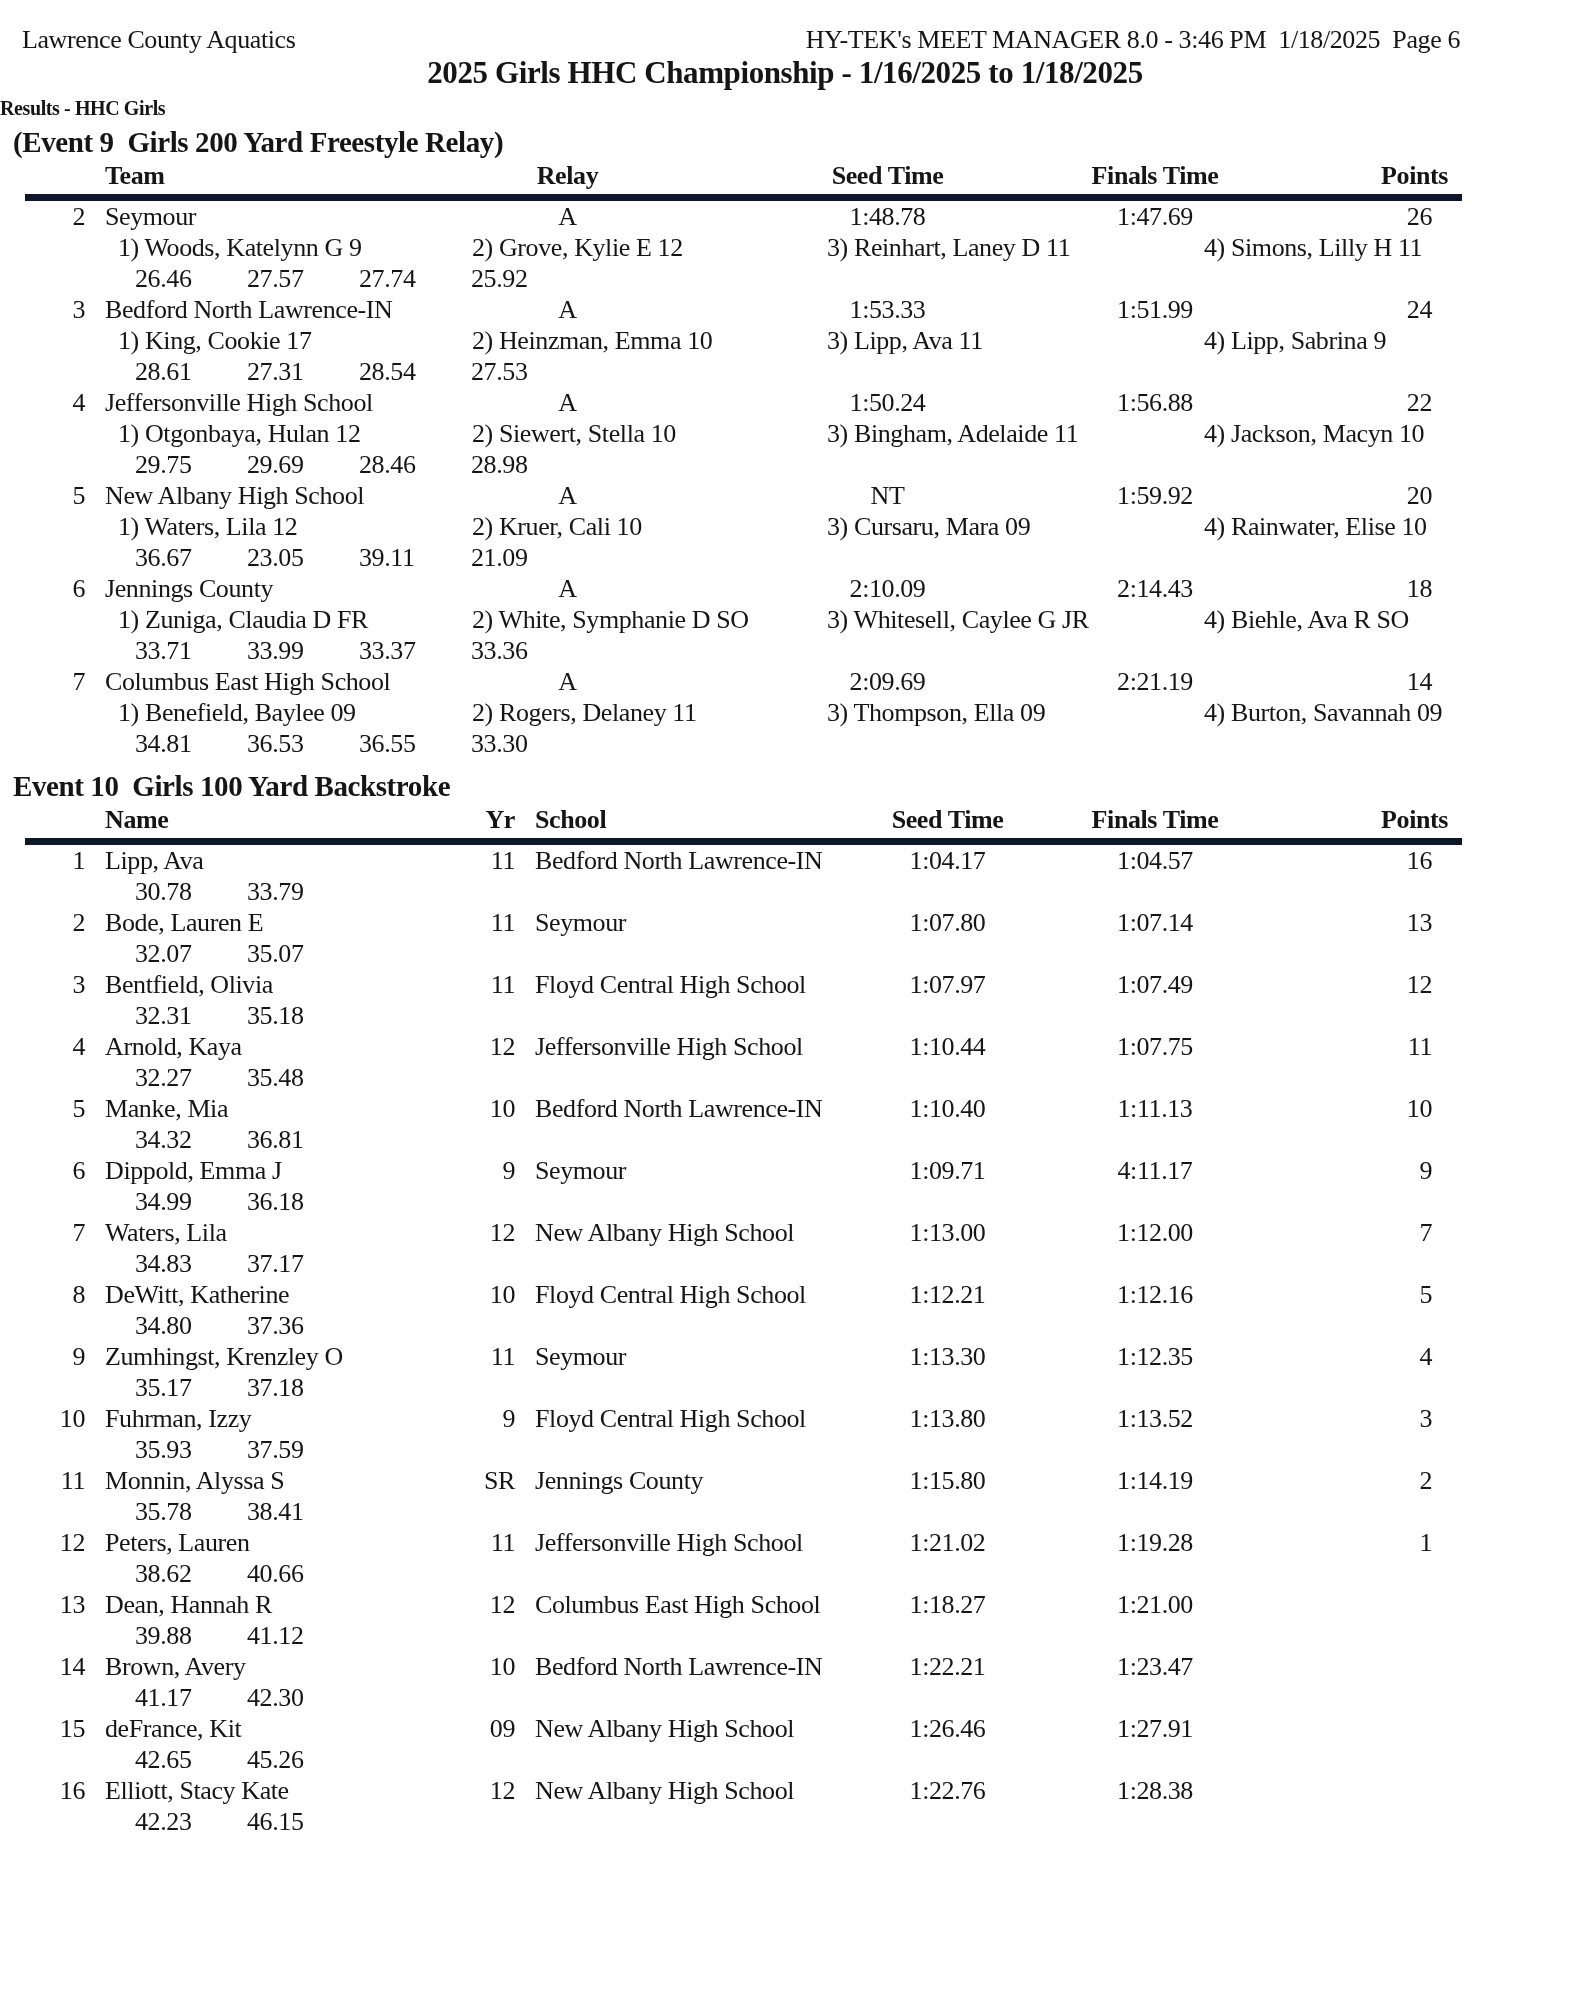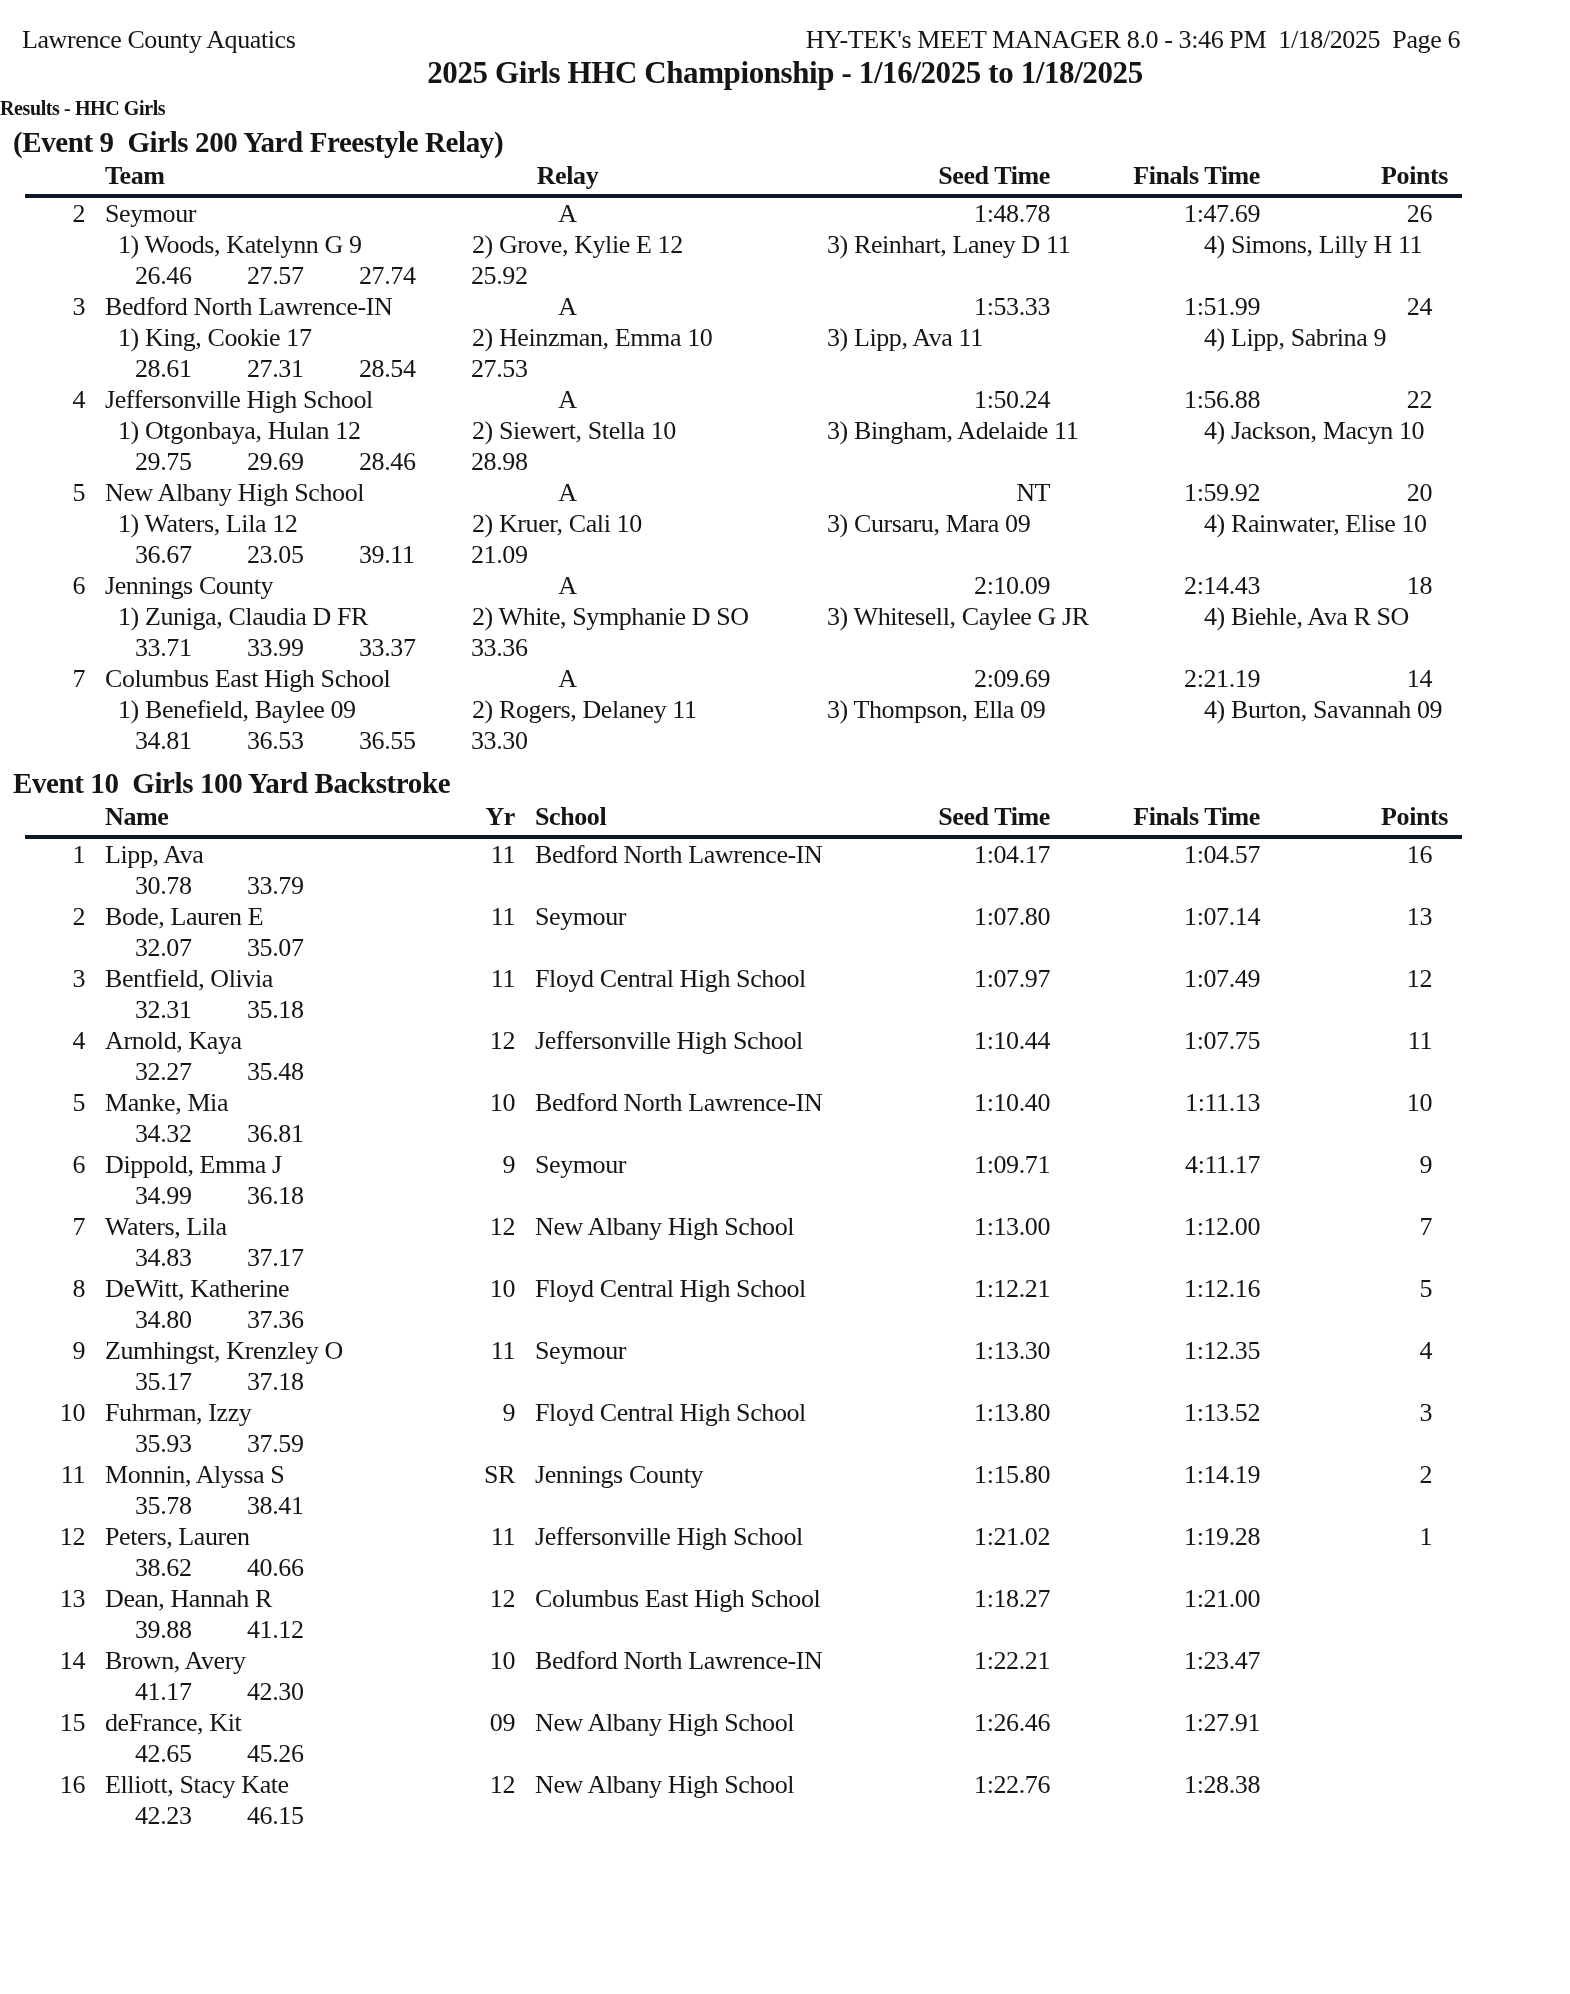--- a/index.html
+++ b/index.html
@@ -22,29 +22,29 @@
     font-weight:bold; font-size:29px; line-height:35px;
     padding-left:13px; white-space:pre;
   }
   .evt10-gap { margin-top:10px; }
 
   
   .g9, .g10 { display:grid; margin-left:25px; width:1437px; }
   .g9  { grid-template-columns:60px 325px 315px 325px 210px 202px; }
   .g10 { grid-template-columns:60px 375px 55px 330px 205px 210px 202px; }
 
-  .thead { font-weight:bold; border-bottom:4px solid #0f172a; padding-bottom:3px; }
+  .thead { font-weight:bold; border-bottom:7px solid #0f172a; padding-bottom:3px; }
   .thead .col-points { padding-right:14px; }
 
   .col-place  { text-align:right; }
   .col-team, .col-name { padding-left:20px; }
   .col-relay  { text-align:center; }
   .col-yr     { text-align:right; }
   .col-school { padding-left:20px; }
-  .col-seed, .col-finals { text-align:right; }
+  .col-seed, .col-finals { text-align:center; }
   .col-points { text-align:right; padding-right:30px; }
 
   
   .swimmers { padding-left:118px; }
   .swimmers span { display:inline-block; width:354px; }
   .swimmers span:nth-child(2) { width:355px; }
   .swimmers span:nth-child(3) { width:353px; }
   .swimmers span:last-child { width:auto;margin-left:24px; }
 
   .splits { padding-left:135px; }

